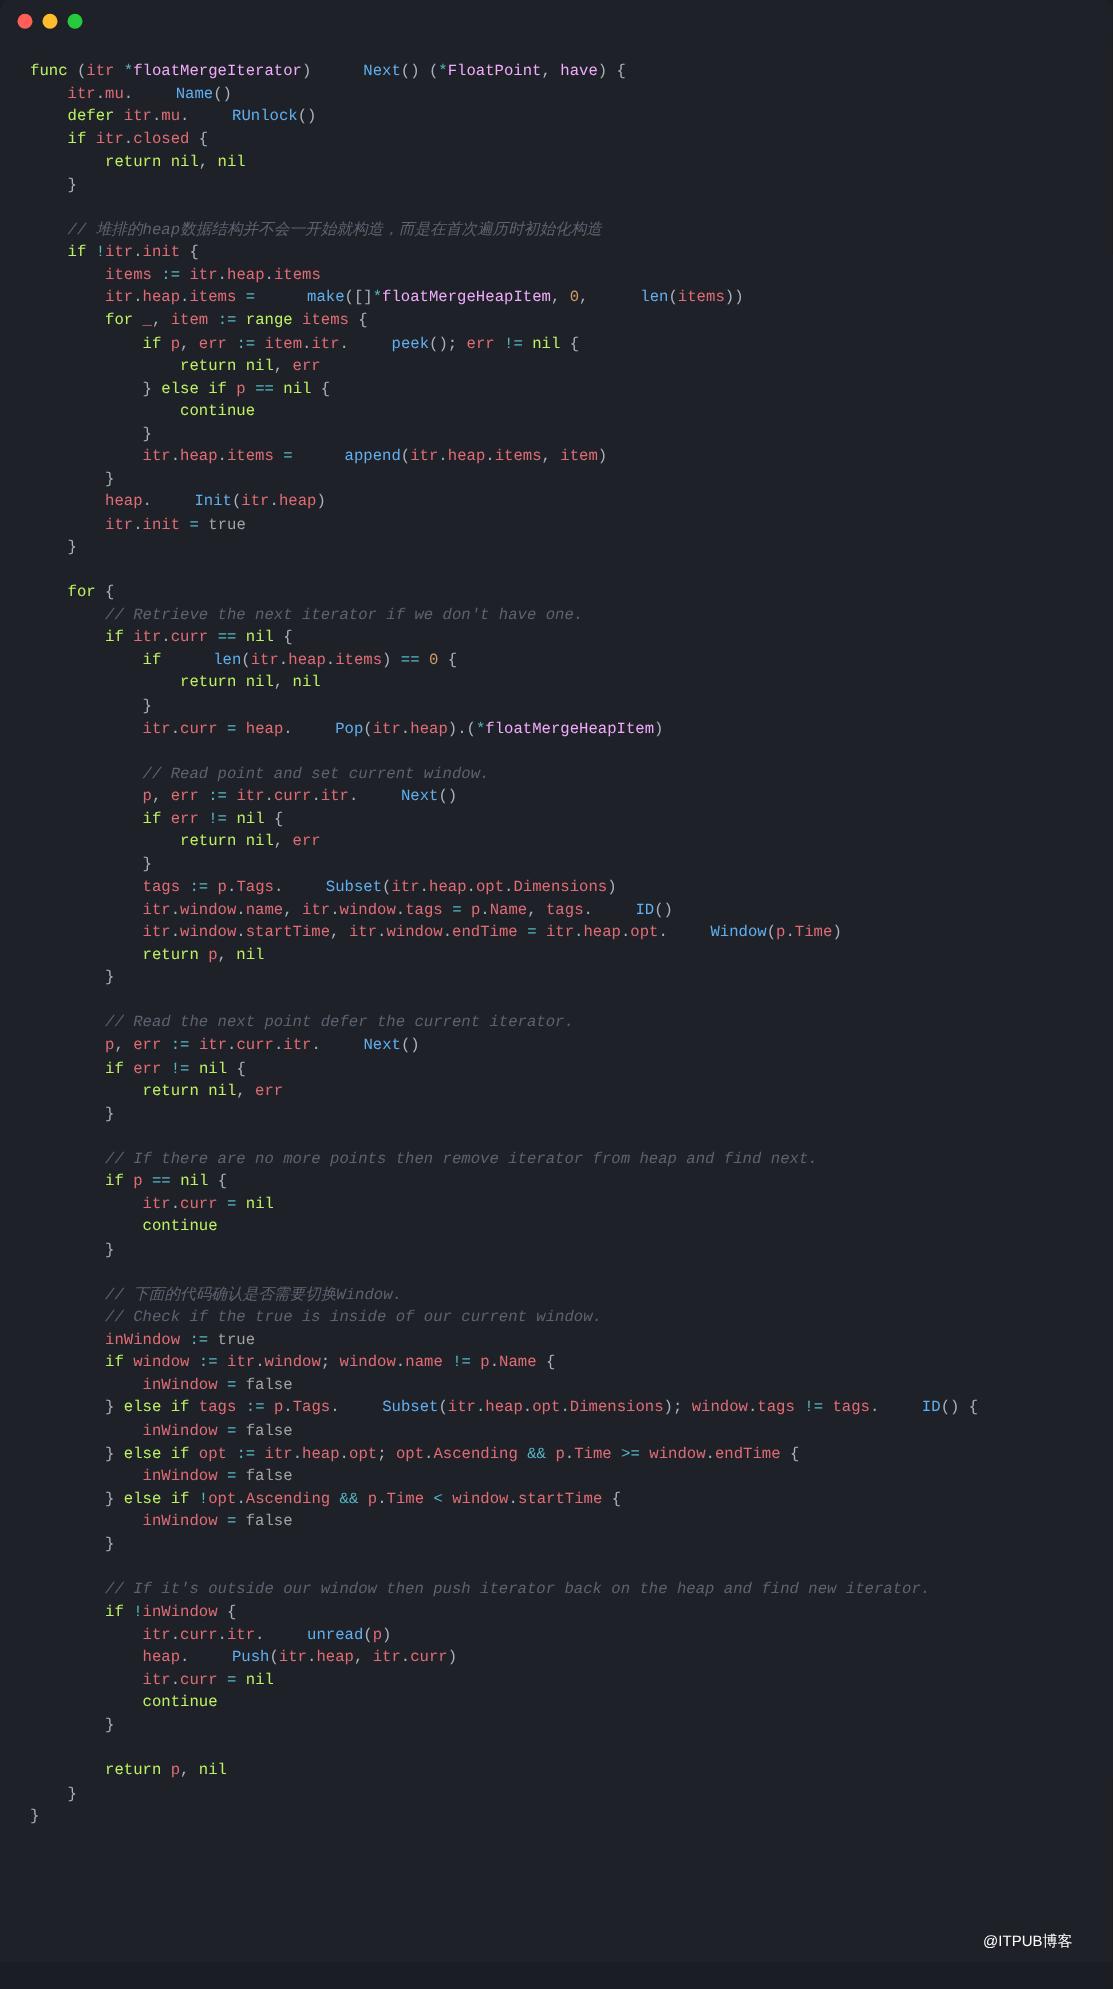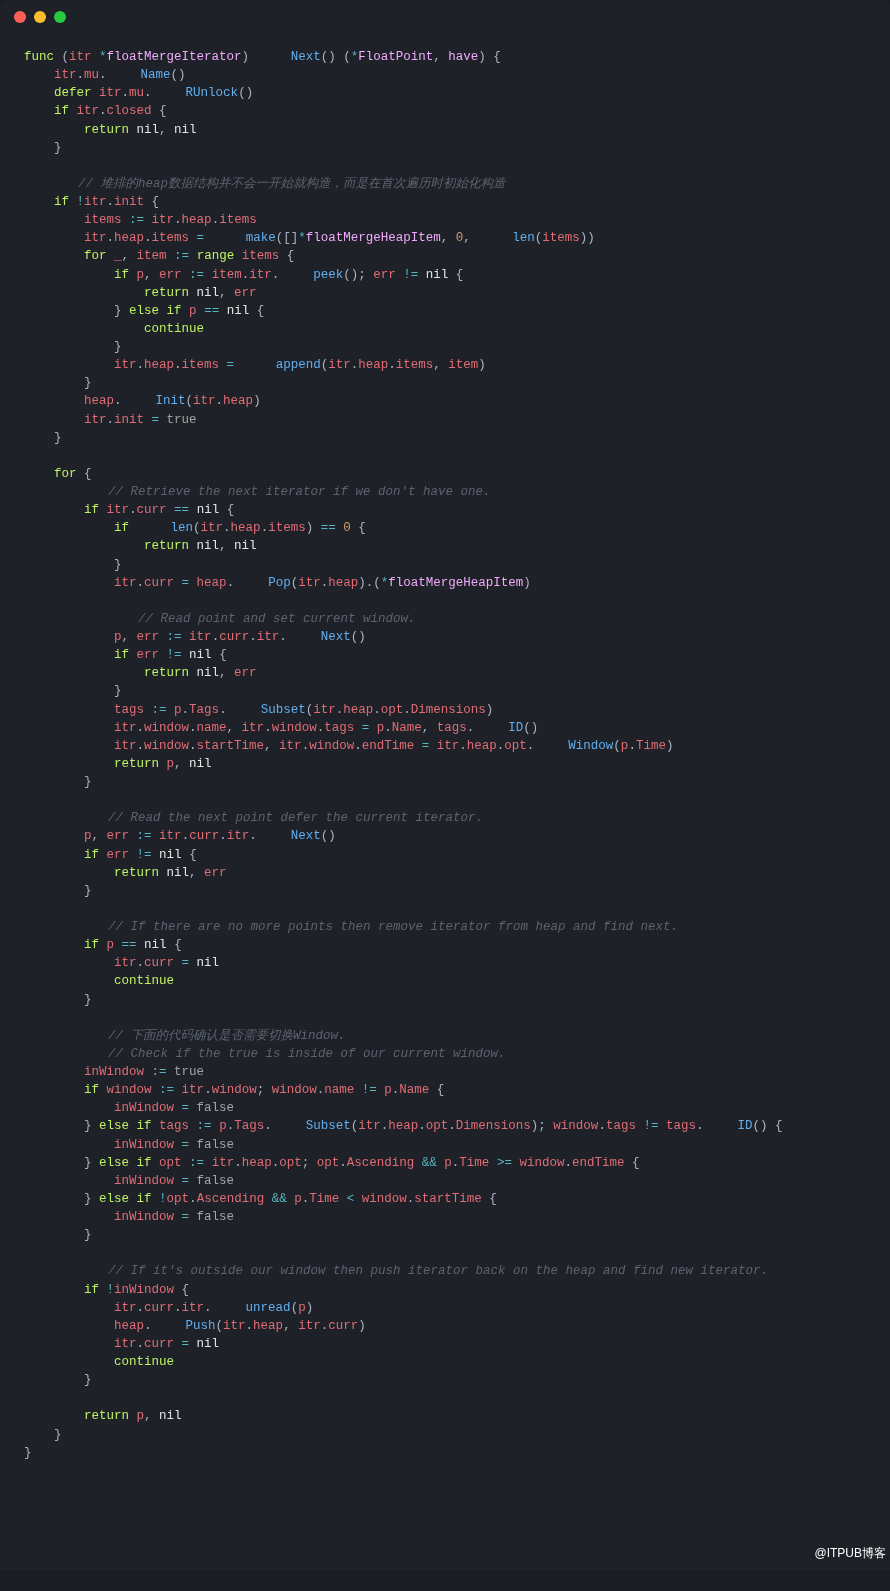--- a/index.html
+++ b/index.html
@@ -9,26 +9,26 @@
 .dots { display:flex; gap:8px; }
 .dot { width:12px; height:12px; border-radius:50%; }
 .dot.r { background:#ff5f56; }
 .dot.y { background:#ffbd2e; }
 .dot.g { background:#27c93f; }
 pre.code { padding:14px 24px 30px 24px; white-space:pre; font-family:inherit; }
 .kw { color:#bef264; }    
 .fn { color:#61afef;padding-left:34px; }    
 .id { color:#e06c75; }    
 .ty { color:#f0abfc; }    
-.cm { color:#5c6370; font-style:italic;margin-left:24px; }
+.cm { color:#5c6370; font-style:italic; }
 .nm { color:#d19a66; }
 .op { color:#56b6c2; }
 .bl { color:#a3a3a3; }    
-.nl { color:#e5e5e5; }
-.wm { position:absolute; right:4px; bottom:8px; color:#ffffff; font-size:12px; font-family: sans-serif; font-weight:500;}
+.nl { color:#bef264; }
+.wm { position:absolute; right:32px; bottom:8px; color:#ffffff; font-size:12px; font-family: sans-serif; font-weight:500;}
 </style>
 </head>
 <body>
 
 <div class="window">
   <div class="titlebar">
     <div class="dots">
       <div class="dot r"></div>
       <div class="dot y"></div>
       <div class="dot g"></div>

